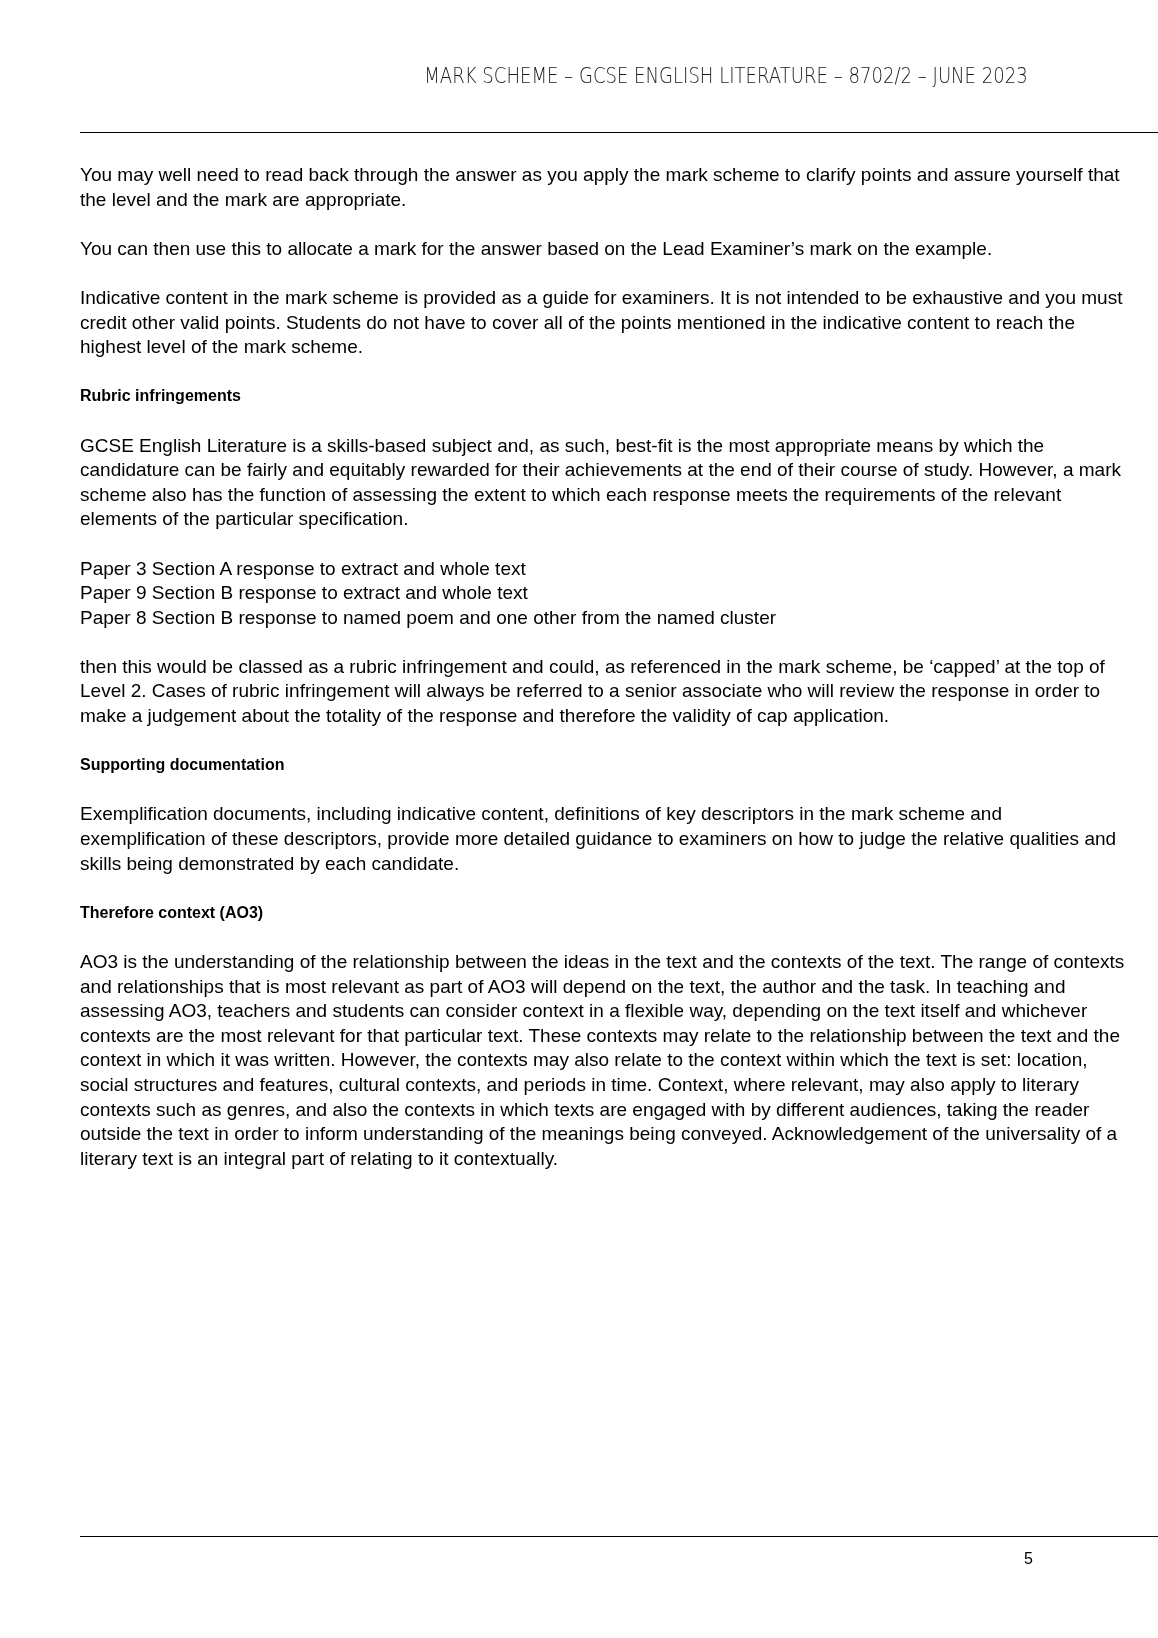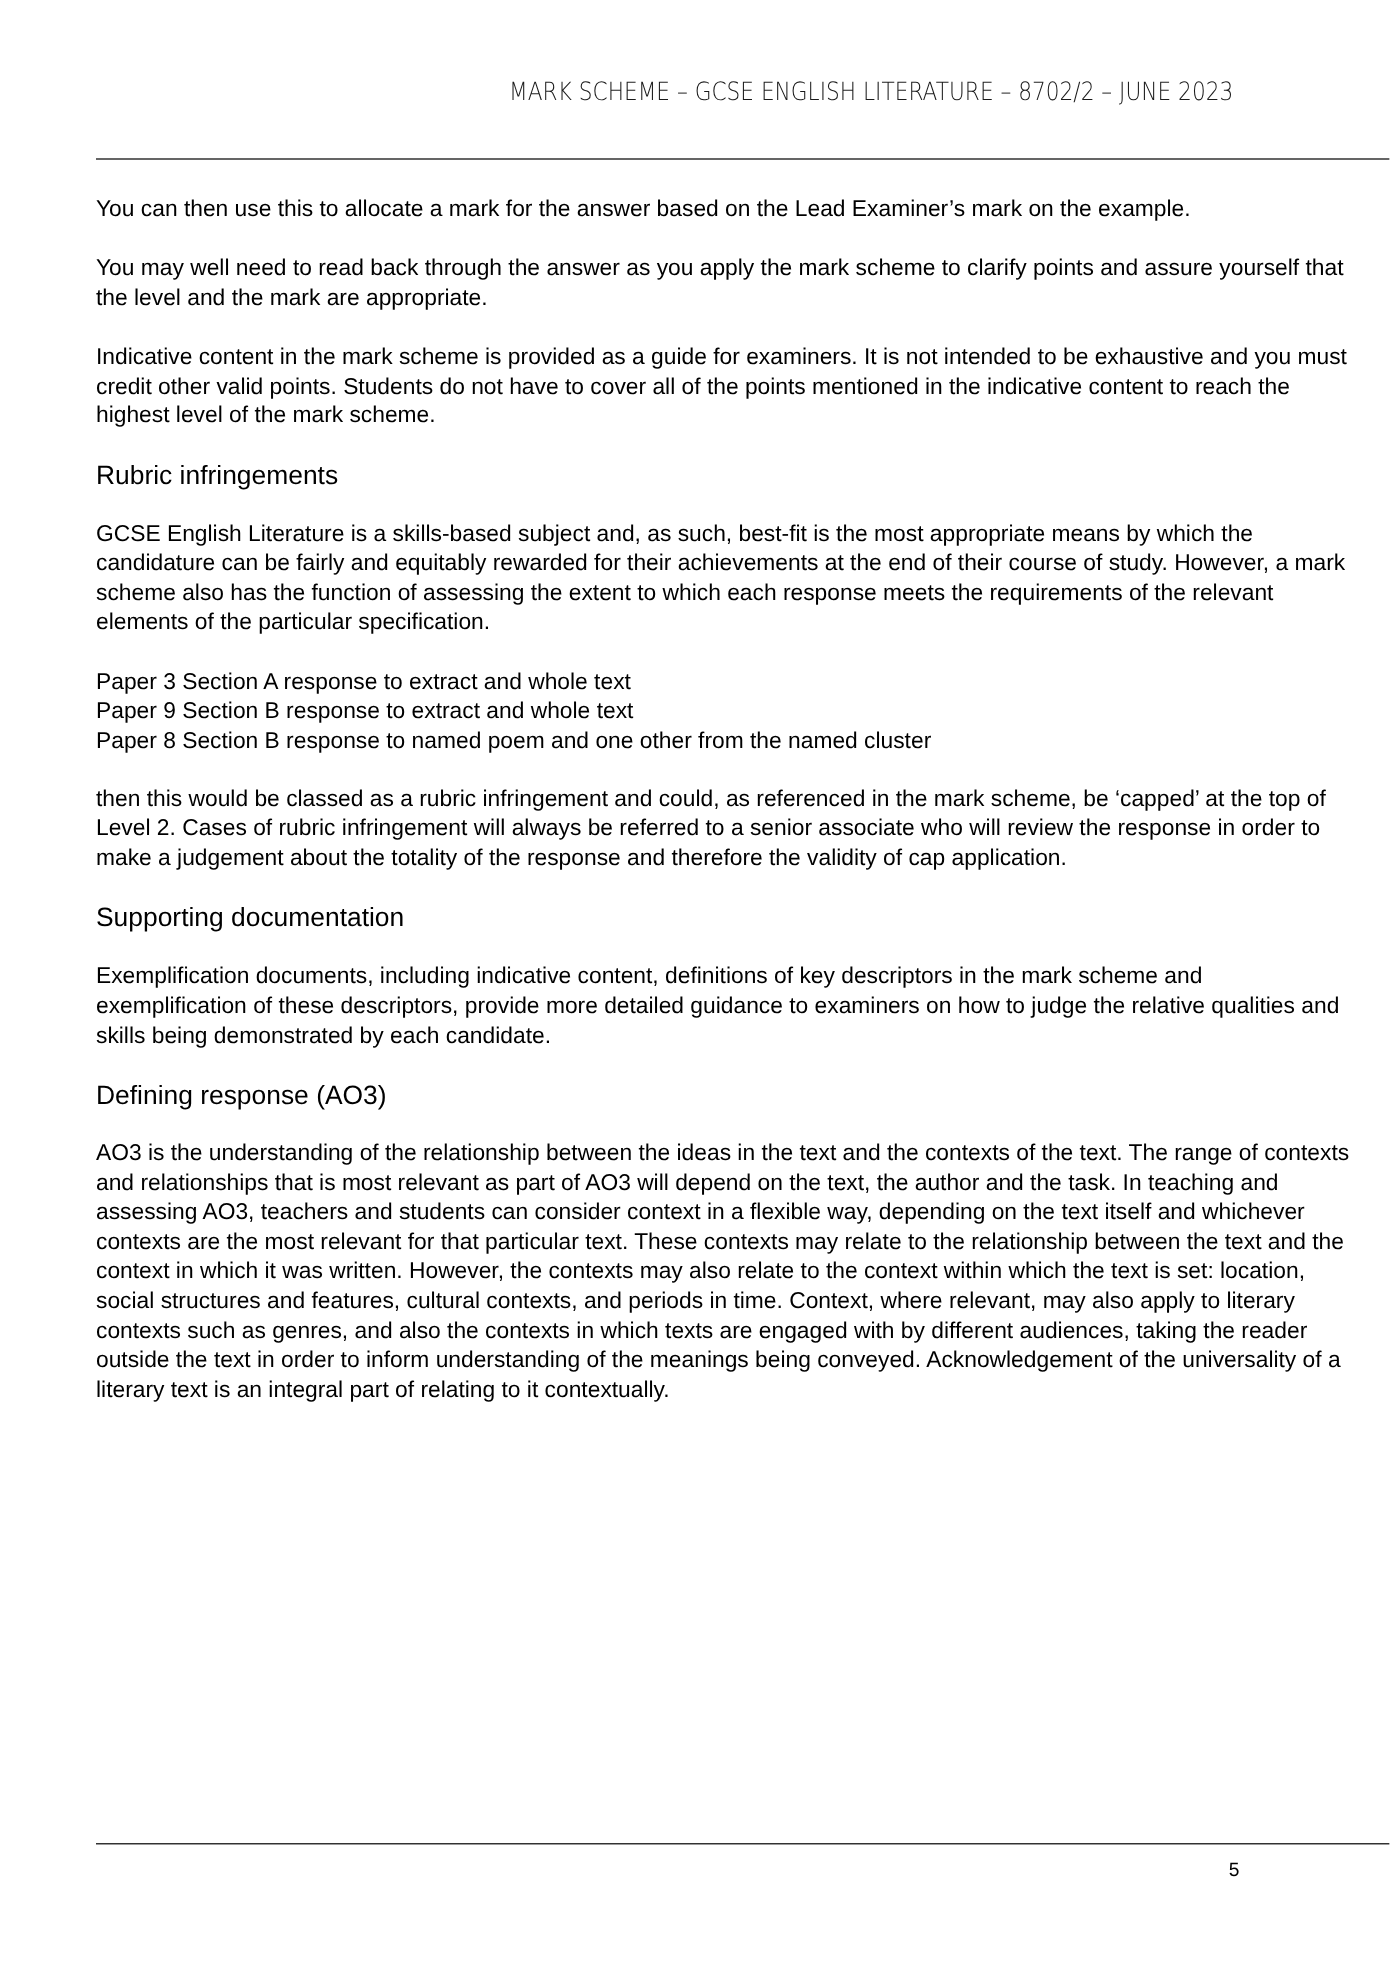--- a/index.html
+++ b/index.html
@@ -14,47 +14,47 @@
     color: #1a1a1a; white-space: nowrap;
   }
   .rule { position: absolute; left: 80px; right: 0; height: 0; border-top: 1.5px solid #000; }
   .rule.top { top: 132px; }
   .rule.bottom { top: 1536px; }
   .content {
     position: absolute; left: 80px; top: 163px; width: 1050px;
     font-size: 19px; line-height: 24.6px;
   }
   .content p { margin: 0 0 24.6px 0; }
-  .content h2 { font-size: 22px; line-height: 24.6px; font-weight: normal; margin: 0 0 24.6px 0; }
+  .content h2 { font-size: 16px; line-height: 24.6px; font-weight: bold; margin: 0 0 24.6px 0; }
   .content .list-line { display: block; }
   .page-number {
     position: absolute; top: 1550px; left: 1024px; font-size: 16px;
   }
 </style>
 </head>
 <body>
 
 <div class="header-title">MARK SCHEME – GCSE ENGLISH LITERATURE – 8702/2 – JUNE 2023</div>
 <div class="rule top"></div>
 
 <div class="content">
+  <p>You may well need to read back through the answer as you apply the mark scheme to clarify points and assure yourself that the level and the mark are appropriate.</p>
   <p>You can then use this to allocate a mark for the answer based on the Lead Examiner’s mark on the example.</p>
-  <p>You may well need to read back through the answer as you apply the mark scheme to clarify points and assure yourself that the level and the mark are appropriate.</p>
   <p>Indicative content in the mark scheme is provided as a guide for examiners.  It is not intended to be exhaustive and you must credit other valid points.  Students do not have to cover all of the points mentioned in the indicative content to reach the highest level of the mark scheme.</p>
 
   <h2>Rubric infringements</h2>
   <p>GCSE English Literature is a skills-based subject and, as such, best-fit is the most appropriate means by which the candidature can be fairly and equitably rewarded for their achievements at the end of their course of study.  However, a mark scheme also has the function of assessing the extent to which each response meets the requirements of the relevant elements of the particular specification.</p>
   <p>
     <span class="list-line">Paper 3 Section A response to extract and whole text</span>
     <span class="list-line">Paper 9 Section B response to extract and whole text</span>
     <span class="list-line">Paper 8 Section B response to named poem and one other from the named cluster</span>
   </p>
   <p>then this would be classed as a rubric infringement and could, as referenced in the mark scheme, be ‘capped’ at the top of Level 2.  Cases of rubric infringement will always be referred to a senior associate who will review the response in order to make a judgement about the totality of the response and therefore the validity of cap application.</p>
 
   <h2>Supporting documentation</h2>
   <p>Exemplification documents, including indicative content, definitions of key descriptors in the mark scheme and exemplification of these descriptors, provide more detailed guidance to examiners on how to judge the relative qualities and skills being demonstrated by each candidate.</p>
 
-  <h2>Defining response (AO3)</h2>
+  <h2>Therefore context (AO3)</h2>
   <p>AO3 is the understanding of the relationship between the ideas in the text and the contexts of the text.  The range of contexts and relationships that is most relevant as part of AO3 will depend on the text, the author and the task.  In teaching and assessing AO3, teachers and students can consider context in a flexible way, depending on the text itself and whichever contexts are the most relevant for that particular text.  These contexts may relate to the relationship between the text and the context in which it was written.  However, the contexts may also relate to the context within which the text is set: location, social structures and features, cultural contexts, and periods in time.  Context, where relevant, may also apply to literary contexts such as genres, and also the contexts in which texts are engaged with by different audiences, taking the reader outside the text in order to inform understanding of the meanings being conveyed.  Acknowledgement of the universality of a literary text is an integral part of relating to it contextually.</p>
 </div>
 
 <div class="rule bottom"></div>
 <div class="page-number">5</div>
 
 </body></html>

